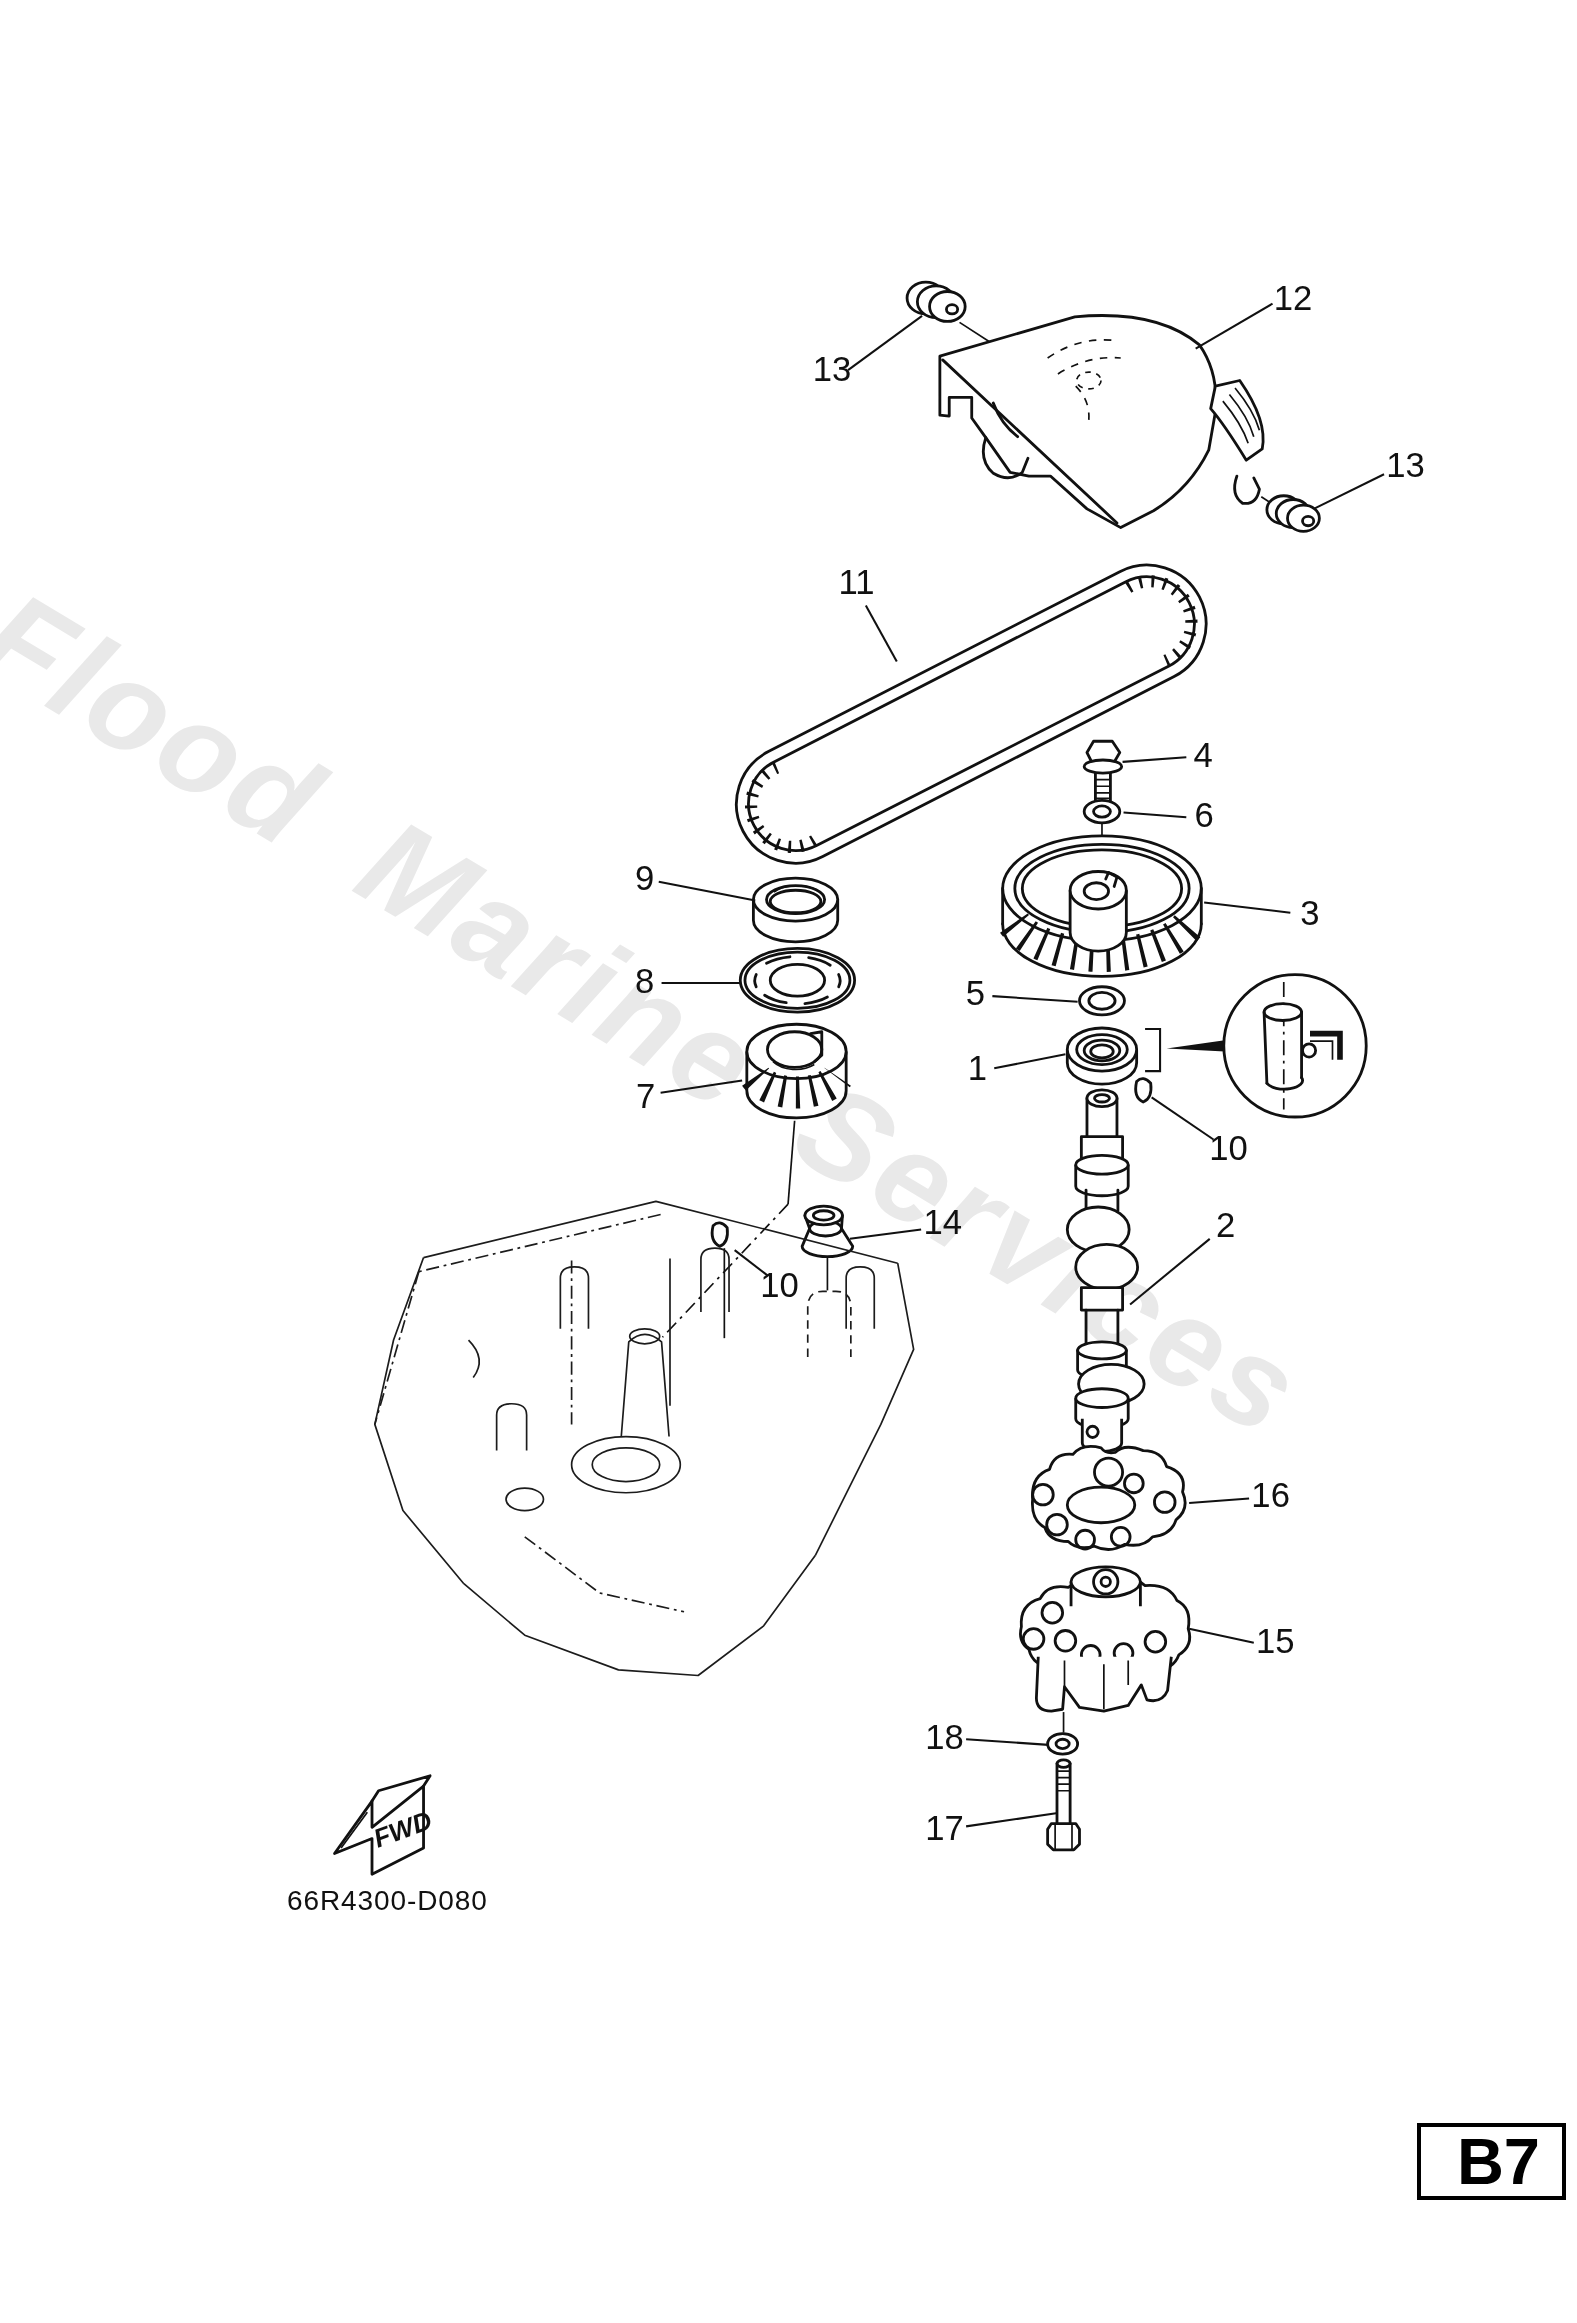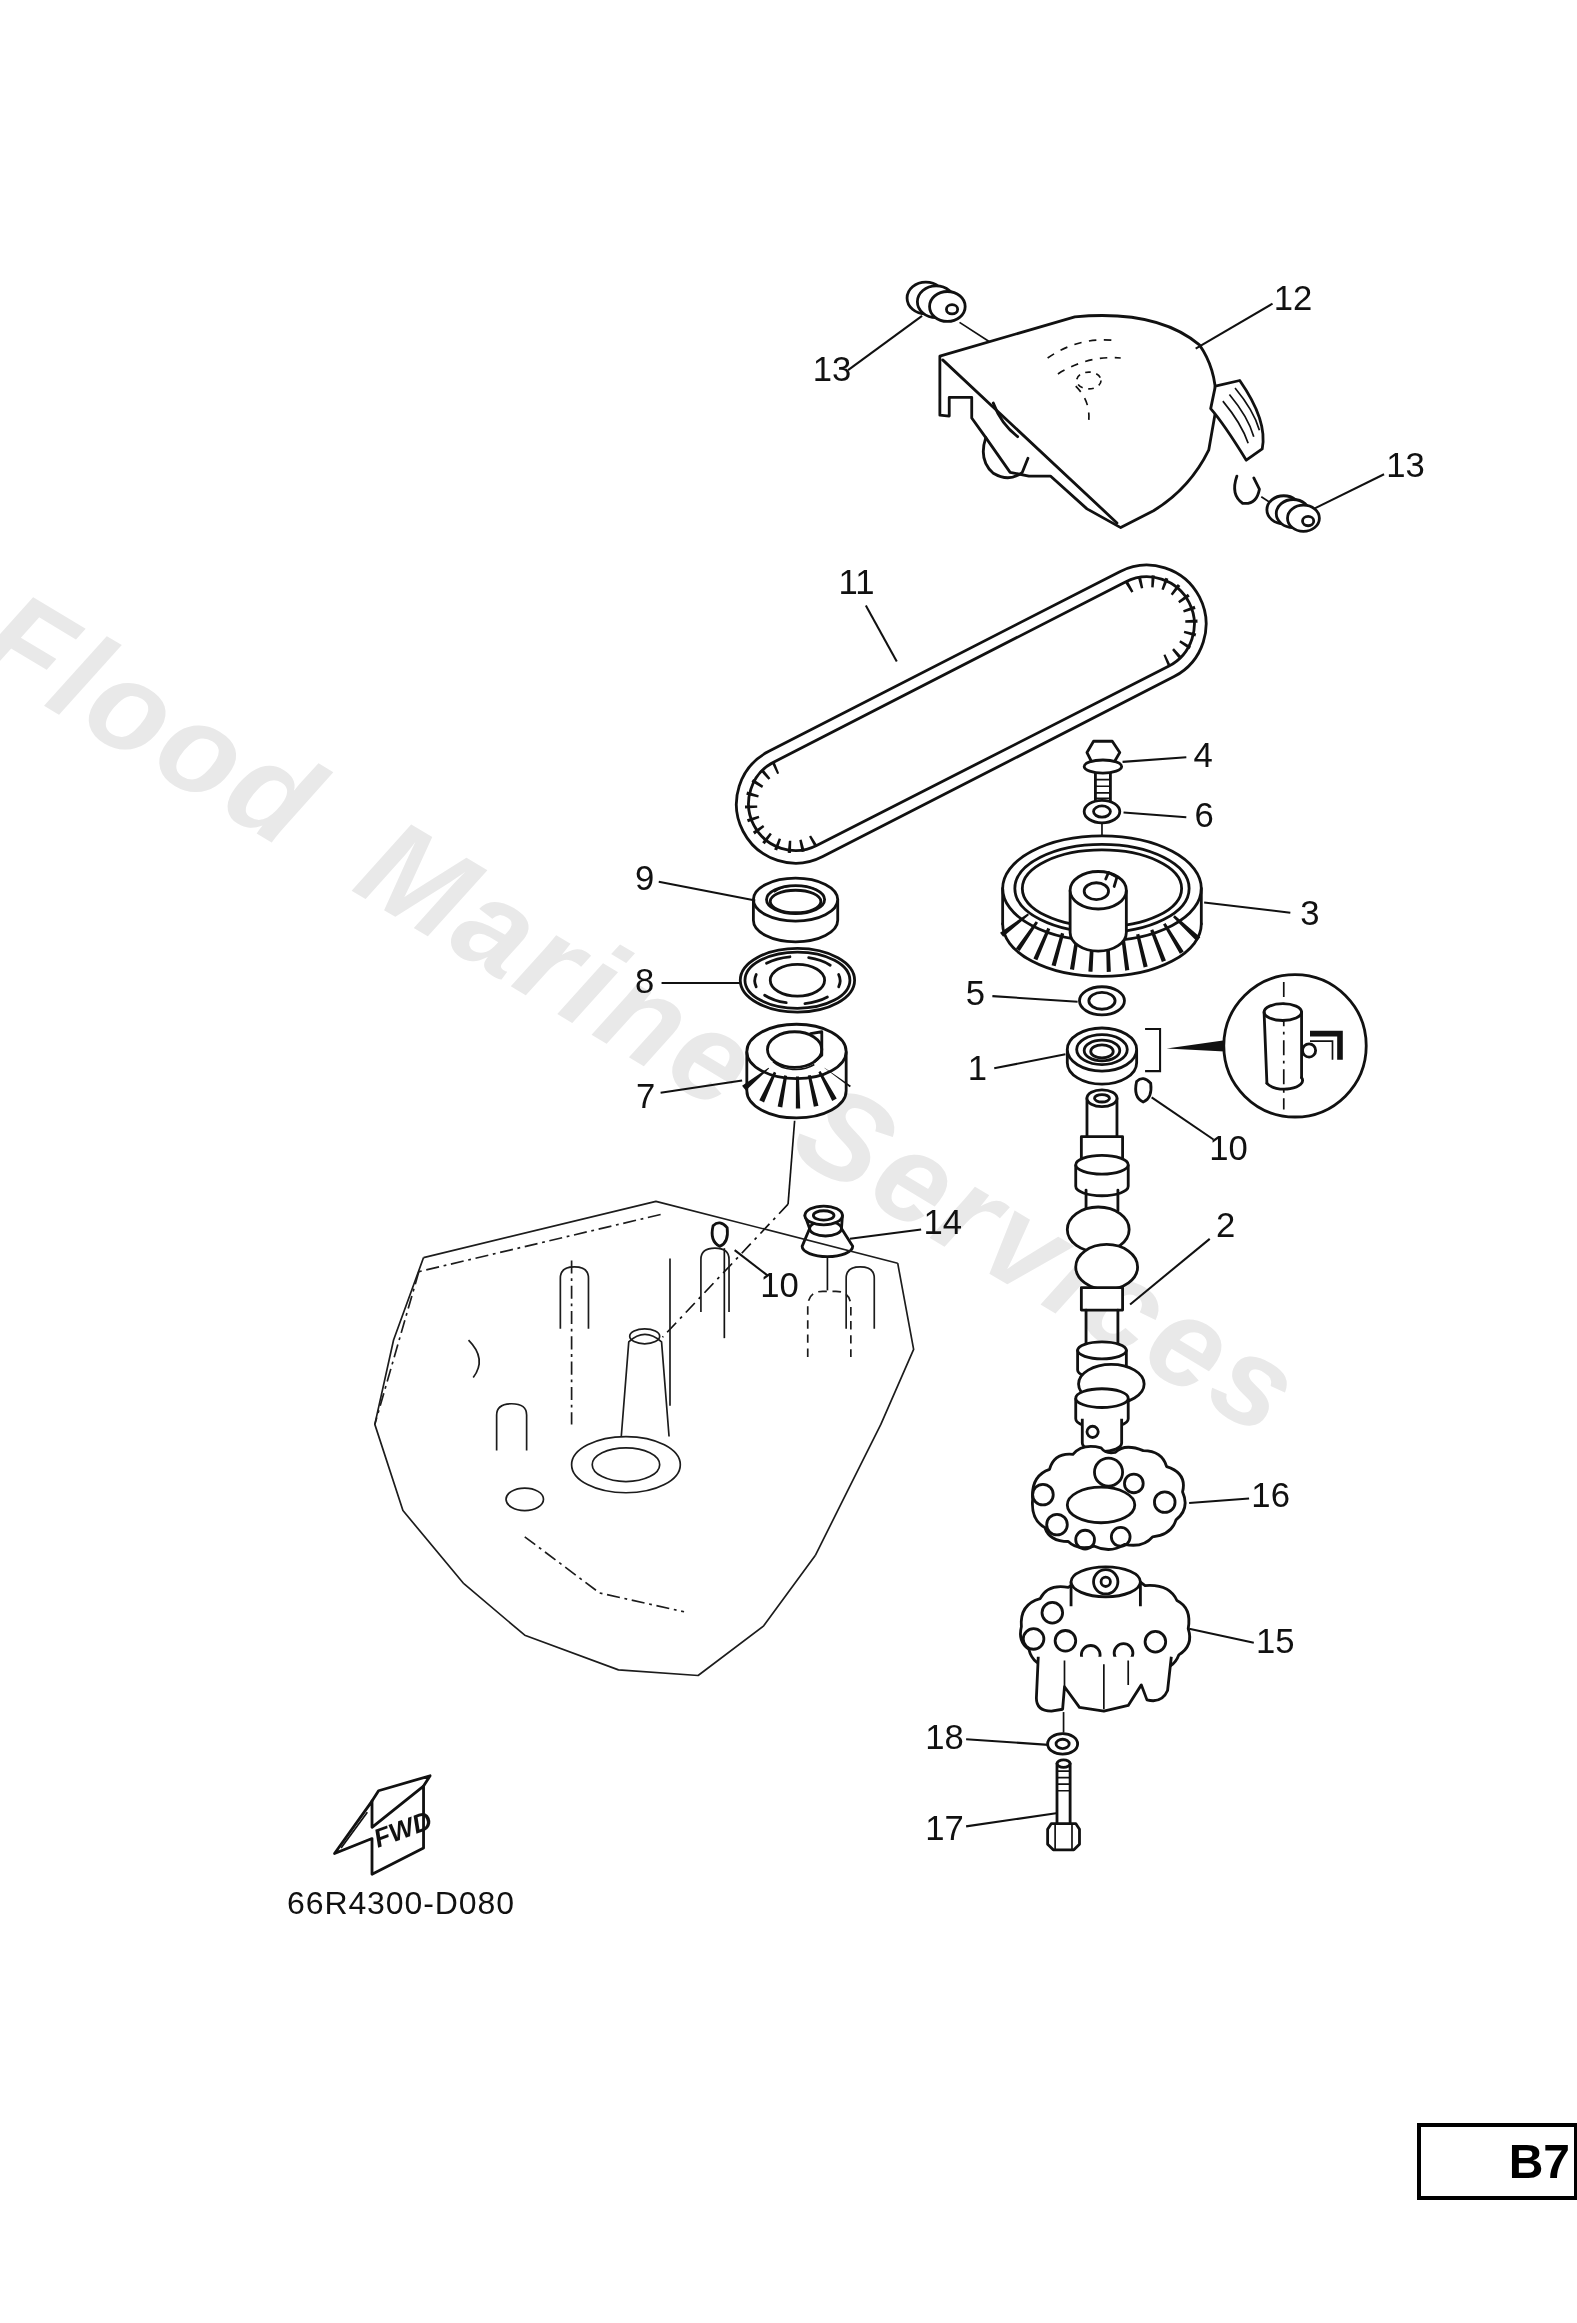--- a/index.html
+++ b/index.html
@@ -2,24 +2,24 @@
 <html style="font-size:15px"><head>
 <meta charset="utf-8">
 <style>
   html,body{margin:0;padding:0;background:#888;}
   .page{position:relative;width:1578px;height:2324px;background:#fff;overflow:hidden;
         font-family:"Liberation Sans",sans-serif;margin:0 auto;}
   .watermark{position:absolute;left:32px;top:562px;font-size:127px;font-weight:bold;font-style:italic;
         color:#e9e9e9;transform:rotate(31deg);transform-origin:0 0;white-space:nowrap;
         letter-spacing:4.7px;word-spacing:32px;z-index:1;user-select:none;}
   svg.diagram{position:absolute;left:0;top:0;z-index:2;}
-  .code{position:absolute;left:287px;top:1885px;font-size:32px;color:#111;z-index:3;letter-spacing:0.9px;}
-  .b7{position:absolute;left:1417px;top:2123px;width:161px;height:77px;border:4.7px solid #000;
+  .code{position:absolute;left:287px;top:1885px;font-size:28px;color:#111;z-index:3;letter-spacing:0.9px;}
+  .b7{position:absolute;left:1417px;top:2123px;width:149px;height:77px;border:4.7px solid #000;
       box-sizing:border-box;display:flex;align-items:center;justify-content:flex-end;
-      padding-right:4px;font-size:48px;font-weight:bold;color:#000;background:#fff;z-index:3;line-height:1;}
+      padding-right:22px;font-size:65px;font-weight:bold;color:#000;background:#fff;z-index:3;line-height:1;}
   text.callout{font-size:37px;fill:#111;text-anchor:middle;font-family:"Liberation Sans",sans-serif;}
   .ln{stroke:#111;stroke-width:2.2;fill:none;}
   .part{stroke:#111;stroke-width:3;fill:none;stroke-linecap:round;stroke-linejoin:round;}
   .partw{stroke:#111;stroke-width:3;fill:#fff;stroke-linejoin:round;}
   .thin{stroke:#111;stroke-width:1.8;fill:none;}
   .blk{stroke:#1c1c1c;stroke-width:1.8;fill:none;stroke-linejoin:round;}
 </style>
 </head>
 <body>
 

